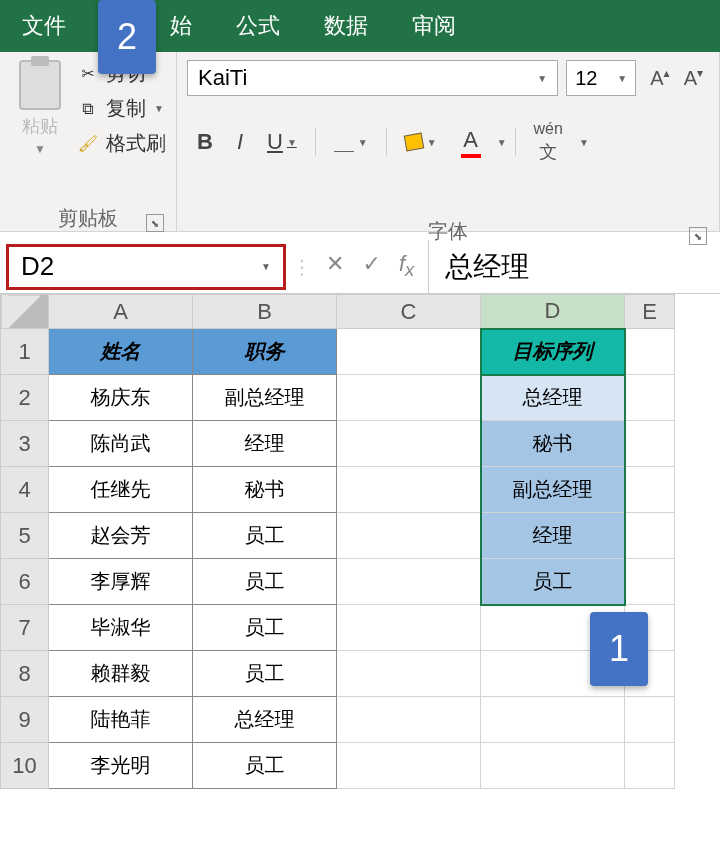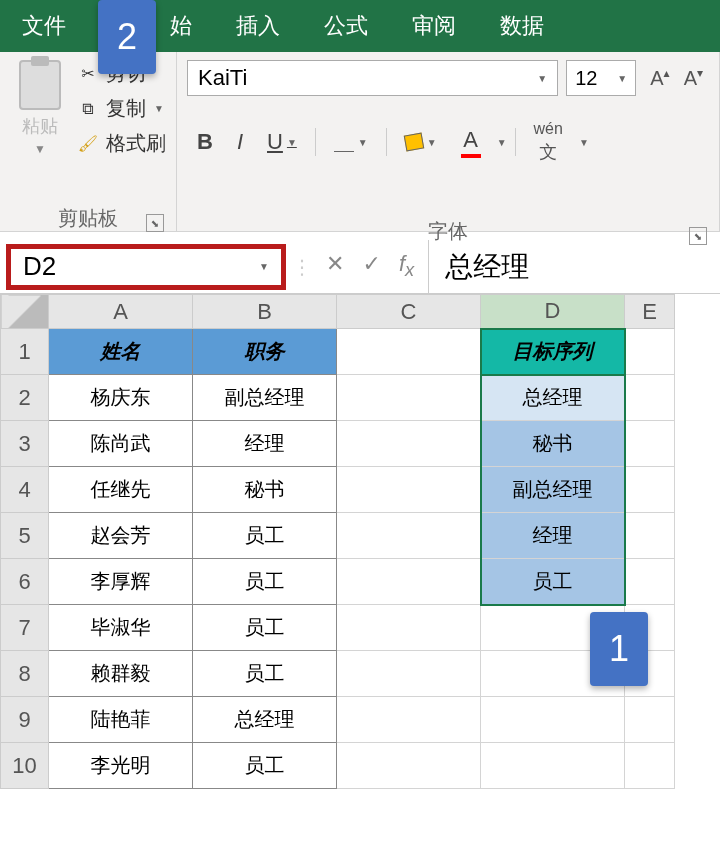--- a/index.html
+++ b/index.html
@@ -46,21 +46,21 @@
 .sep { width: 1px; height: 28px; background: #ccc; margin: 0 4px; }
 .drop-caret { font-size: 10px; color: #666; margin-left: 2px; }
 .border-icon { width: 20px; height: 20px; border: 1px solid #666; border-top: none; border-right: none; border-left: none; }
 .fill-icon { width: 18px; height: 16px; background: #ffc000; border: 1px solid #666; transform: rotate(-10deg); }
 .fontcolor-swatch { width: 20px; height: 4px; background: #ff0000; }
 .fontcolor-btn { display: flex; flex-direction: column; align-items: center; gap: 1px; }
 .wen-btn { font-size: 14px; color: #555; display: flex; flex-direction: column; align-items: center; }
 
 
 .formula-bar { display: flex; height: 54px; border-bottom: 1px solid #ccc; align-items: center; background: #fff; margin-top: 8px; }
-.name-box { width: 280px; border: 5px solid #b91c1c; height: 46px; margin: 0 6px; padding: 0 12px; font-size: 26px; display: flex; align-items: center; justify-content: space-between; background: #fff; gap: 48px; }
+.name-box { width: 280px; border: 3px solid #b91c1c; height: 46px; margin: 0 6px; padding: 0 12px; font-size: 26px; display: flex; align-items: center; justify-content: space-between; background: #fff; gap: 48px; }
 .fbar-btns { display: flex; gap: 18px; padding: 0 14px; color: #888; font-size: 22px; }
 .fbar-content { flex: 1; border-left: 1px solid #ccc; height: 100%; display: flex; align-items: center; padding: 0 16px; font-size: 28px; font-family: KaiTi, serif; }
 
 
 .grid-wrap { position: relative; }
 .grid { border-collapse: collapse; font-size: 24px; }
 .grid th.colhdr { background: #e6e6e6; border: 1px solid #ccc; font-weight: normal; color: #555; height: 34px; width: 144px; font-size: 22px; }
 .grid th.colhdr.active { background: #c8e0c8; }
 .grid th.rowhdr { background: #e6e6e6; border: 1px solid #ccc; font-weight: normal; color: #555; width: 48px; font-size: 22px; height: 46px; text-align: center; }
 .grid th.corner { background: linear-gradient(135deg, #e6e6e6 50%, #bbb 50%); border: 1px solid #ccc; width: 48px; }
@@ -74,24 +74,23 @@
 </style>
 </head>
 <body>
 
 <div class="callout callout-2">2</div>
 <div class="callout callout-1">1</div>
 
 <div class="ribbon-tabs">
   <div class="ribbon-tab">文件</div>
   <div class="ribbon-tab" style="margin-left:60px">始</div>
-  <div class="ribbon-tab">插入</div>
   <div class="ribbon-tab">公式</div>
+  <div class="ribbon-tab">数据</div>
   <div class="ribbon-tab">审阅</div>
-  <div class="ribbon-tab">数据</div>
 </div>
 
 <div class="ribbon">
   <div class="ribbon-group">
     <div class="ribbon-group-body">
       <div class="paste-btn">
         <div class="clipboard-icon"></div>
         <div class="paste-label">粘贴</div>
         <div class="paste-drop">▼</div>
       </div>

